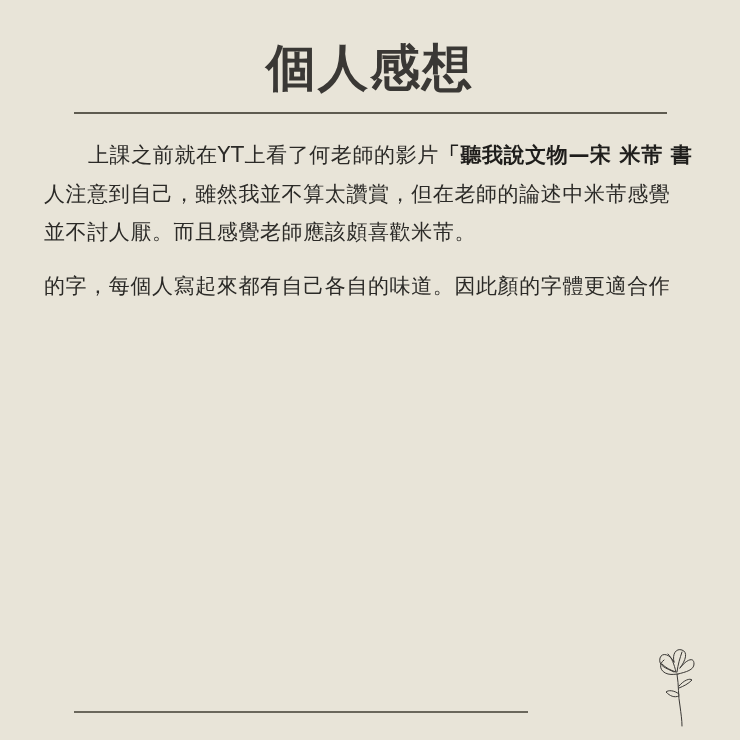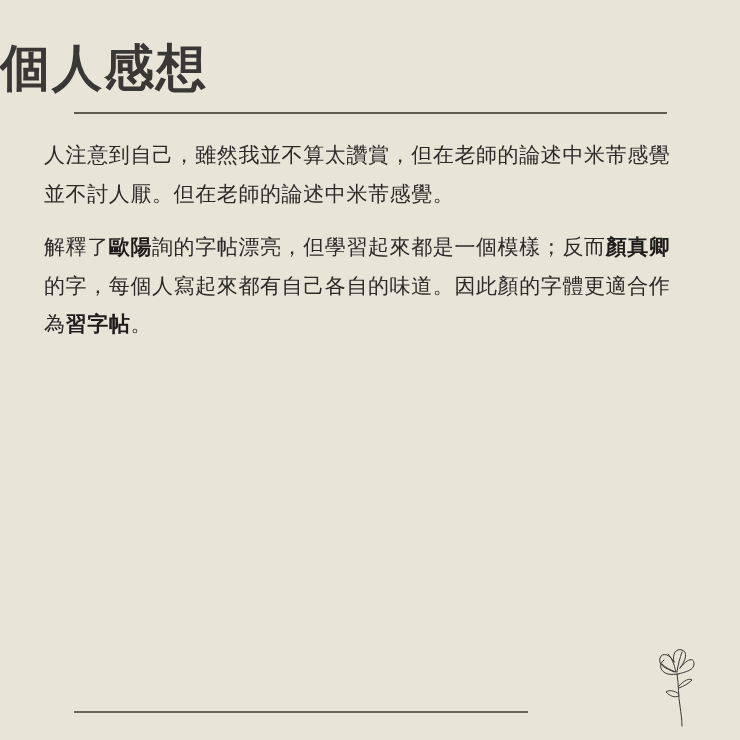--- a/index.html
+++ b/index.html
@@ -17,21 +17,21 @@
     }
     .page {
       position: absolute;
       inset: 0;
     }
     .title {
       position: absolute;
       top: 38px;
       left: 0;
       width: 740px;
-      text-align: left;
+      text-align: center;
       font-size: 50px;
       font-weight: bold;
       color: #3A3835;
       letter-spacing: 2px;
       line-height: 60px;
     }
     .divider {
       position: absolute;
       height: 2px;
       background: #5E5B50;
@@ -84,29 +84,28 @@
 
 <div class="page">
 
   <h1 class="title" style="margin:0;">個人感想</h1>
 
   <div class="divider top"></div>
 
   <div class="body-text">
 
     <p class="para">
+      <span class="line indent"><span>上課之前就在YT上看了何老師的影片</span><span class="seg-bold">「聽我說文物—宋 米芾 書</span></span>
       <span class="line"><span>人注意到自己，雖然我並不算太讚賞，但在老師的論述中米芾感覺</span></span>
-      <span class="line"><span>並不討人厭。但在老師的論述中米芾感覺。</span></span>
+      <span class="line"><span>並不討人厭。而且感覺老師應該頗喜歡米芾。</span></span>
     </p>
 
 
     <p class="para">
-      <span class="line"><span>解釋了</span><span class="seg-bold">歐陽</span><span>詢的字帖漂亮，但學習起來都是一個模樣；反而</span><span class="seg-bold">顏真卿</span></span>
       <span class="line"><span>的字，每個人寫起來都有自己各自的味道。因此顏的字體更適合作</span></span>
-      <span class="line"><span>為</span><span class="seg-bold">習字帖</span><span>。</span></span>
     </p>
 
 
   </div>
 
   <svg class="flower" viewBox="0 0 48 84" fill="none" stroke="#3A3835" stroke-width="1" stroke-linecap="round" stroke-linejoin="round">
 
     <path d="M22 28 C14 24, 6 22, 8 14 C10 8, 18 10, 22 18"></path>
     <path d="M22 18 C20 10, 24 4, 30 6 C36 8, 34 16, 28 24"></path>
     <path d="M28 24 C34 16, 42 12, 42 20 C42 26, 34 28, 26 30"></path>

